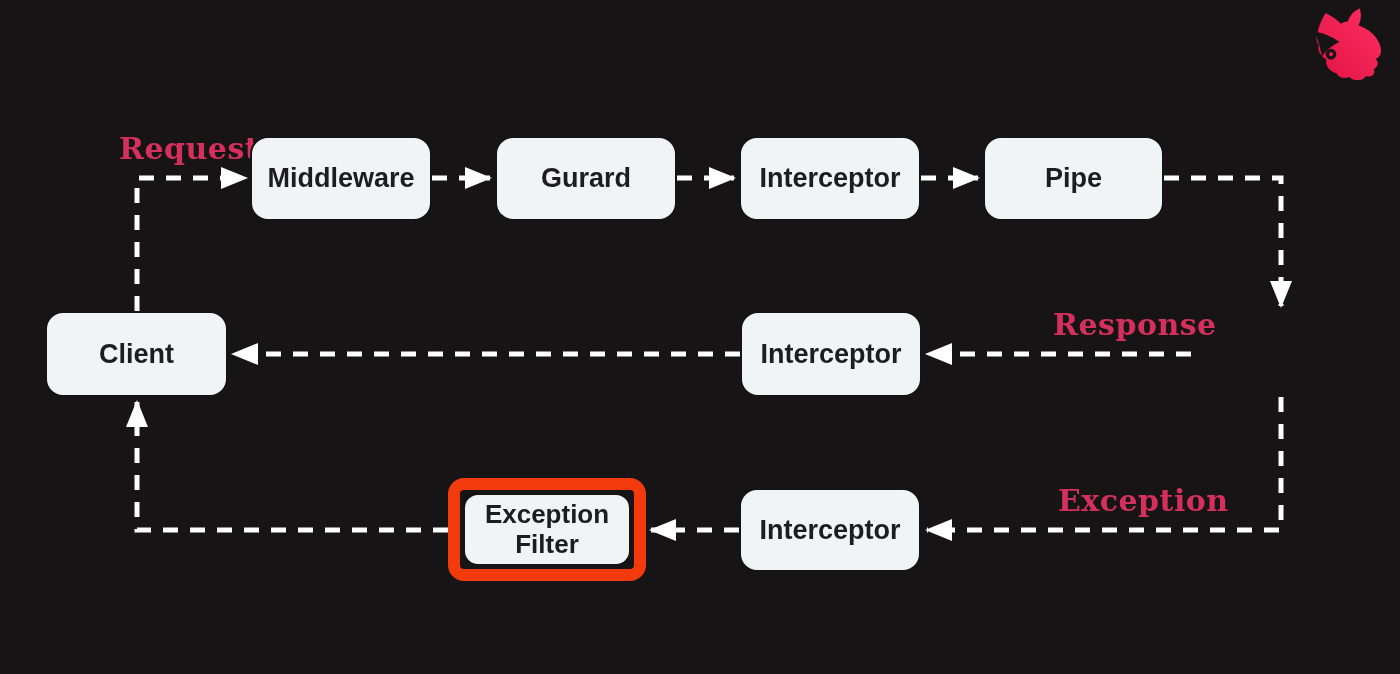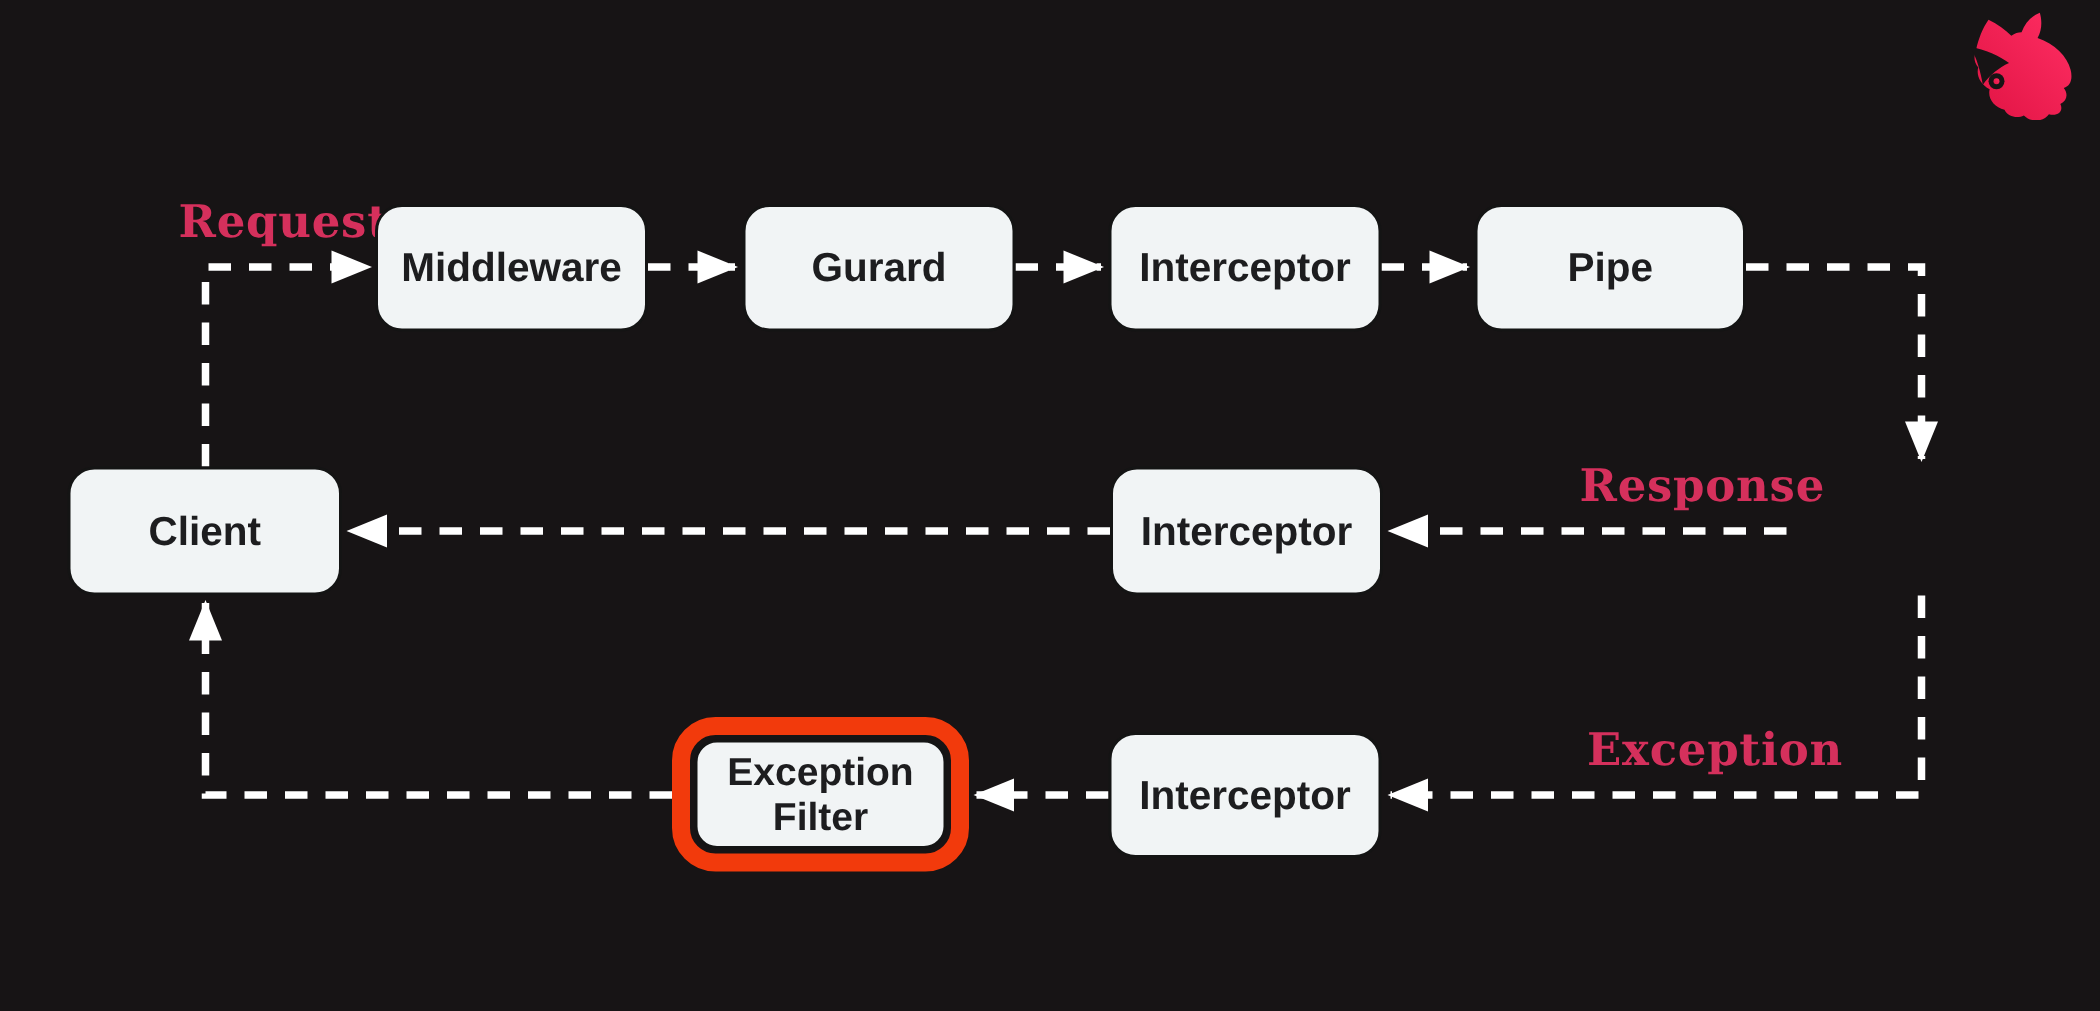--- a/index.html
+++ b/index.html
@@ -18,21 +18,21 @@
   .pos-guard{left:495px;top:136px;width:182px;height:85px;}
   .pos-interceptor-top{left:739px;top:136px;width:182px;height:85px;}
   .pos-pipe{left:983px;top:136px;width:181px;height:85px;}
   .pos-client{left:45px;top:311px;width:183px;height:86px;}
   .pos-interceptor-middle{left:740px;top:311px;width:182px;height:86px;}
   .pos-app-module{left:1191px;top:311px;width:182px;height:86px;}
   .pos-interceptor-bottom{left:739px;top:488px;width:182px;height:84px;}
   .narrow-app{max-width:112px;}
   .narrow-xf{max-width:150px;}
   .highlight-ring{position:absolute;left:448px;top:478px;width:198px;height:103px;box-sizing:border-box;
-        border:12px solid var(--highlight-ring,#f23a0c);border-radius:29px;padding:3px;background:transparent;}
+        border:12px solid var(--highlight-ring,#f23a0c);border-radius:16px;padding:3px;background:transparent;}
   .highlight-ring .node{position:relative;width:100%;height:100%;border-radius:15px;font-size:26px;}
   .flow-label{position:absolute;font-family:"DejaVu Serif",serif;font-weight:bold;font-size:30px;
         color:var(--flow-label,#d5305c);letter-spacing:0.5px;white-space:nowrap;}
   .label-request{left:119px;top:131px;}
   .label-response{left:1053px;top:307px;}
   .label-exception{left:1013px;top:483px;margin-left:45px;}
   .logo{position:absolute;left:1312px;top:4px;width:76px;height:76px;}
   .logo svg{width:100%;height:100%;}
 </style>
 </head>

